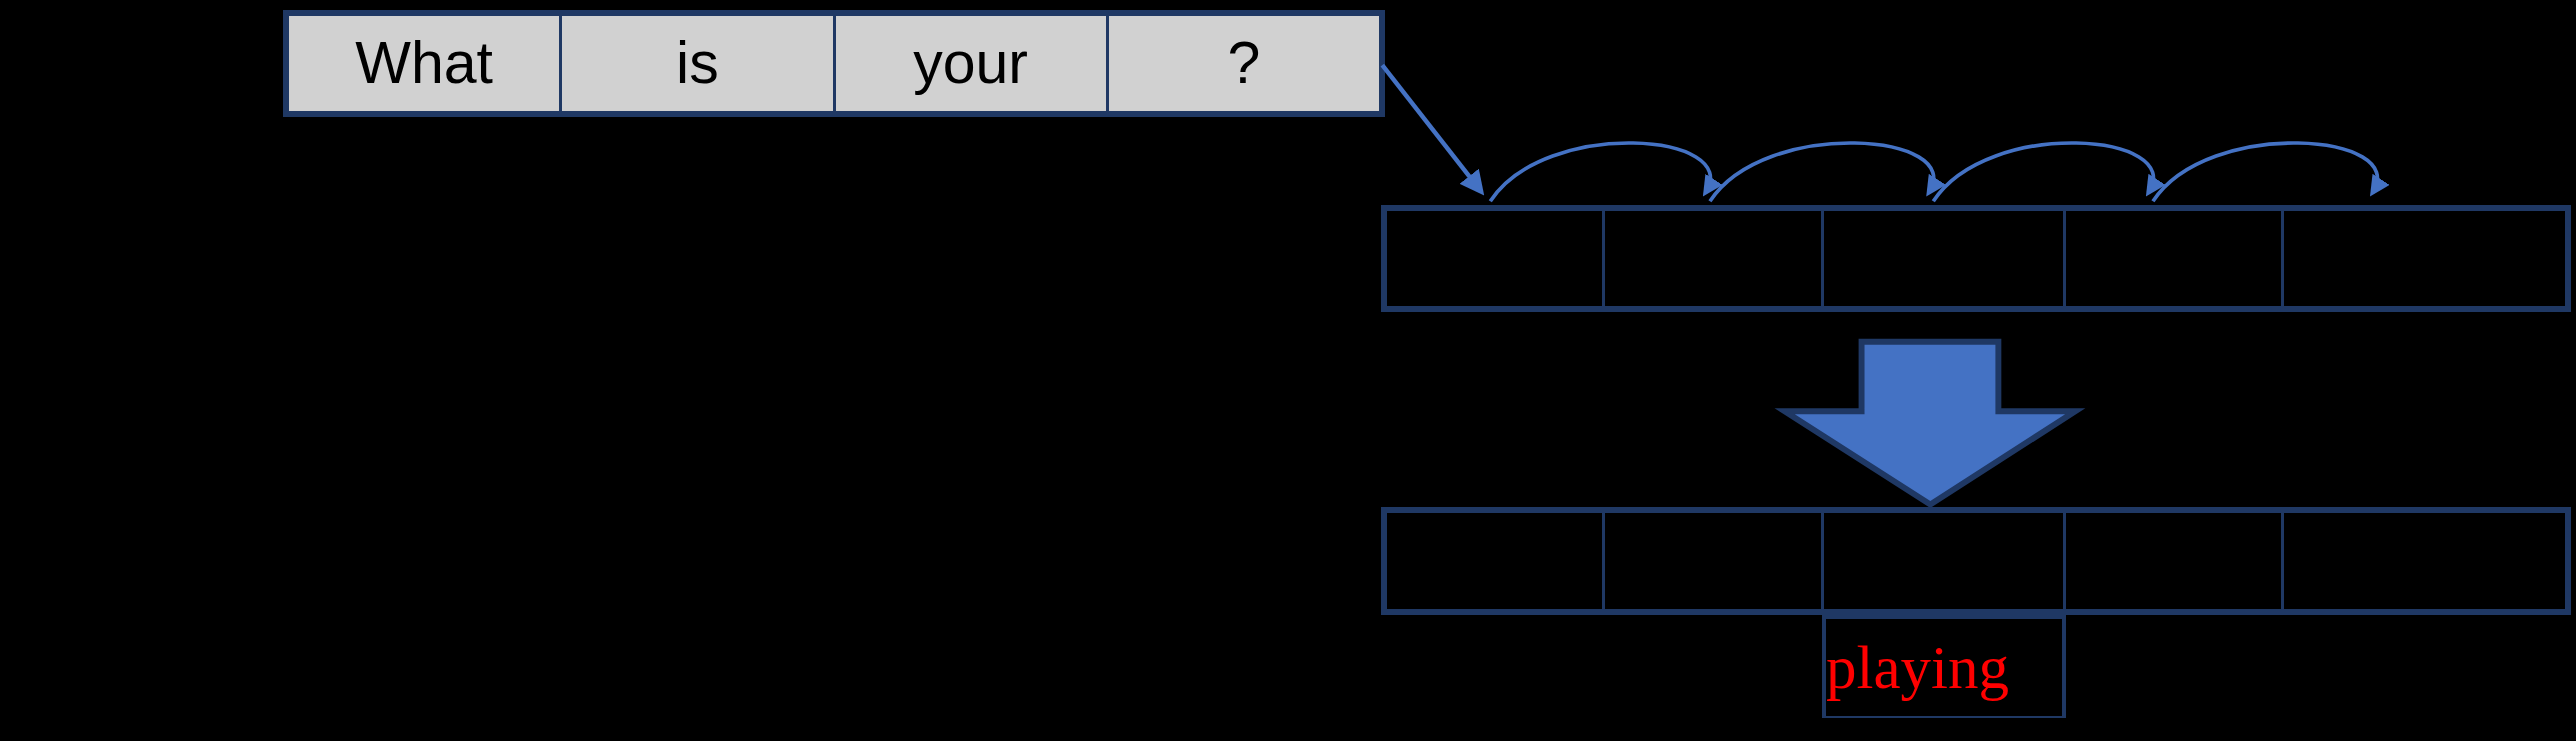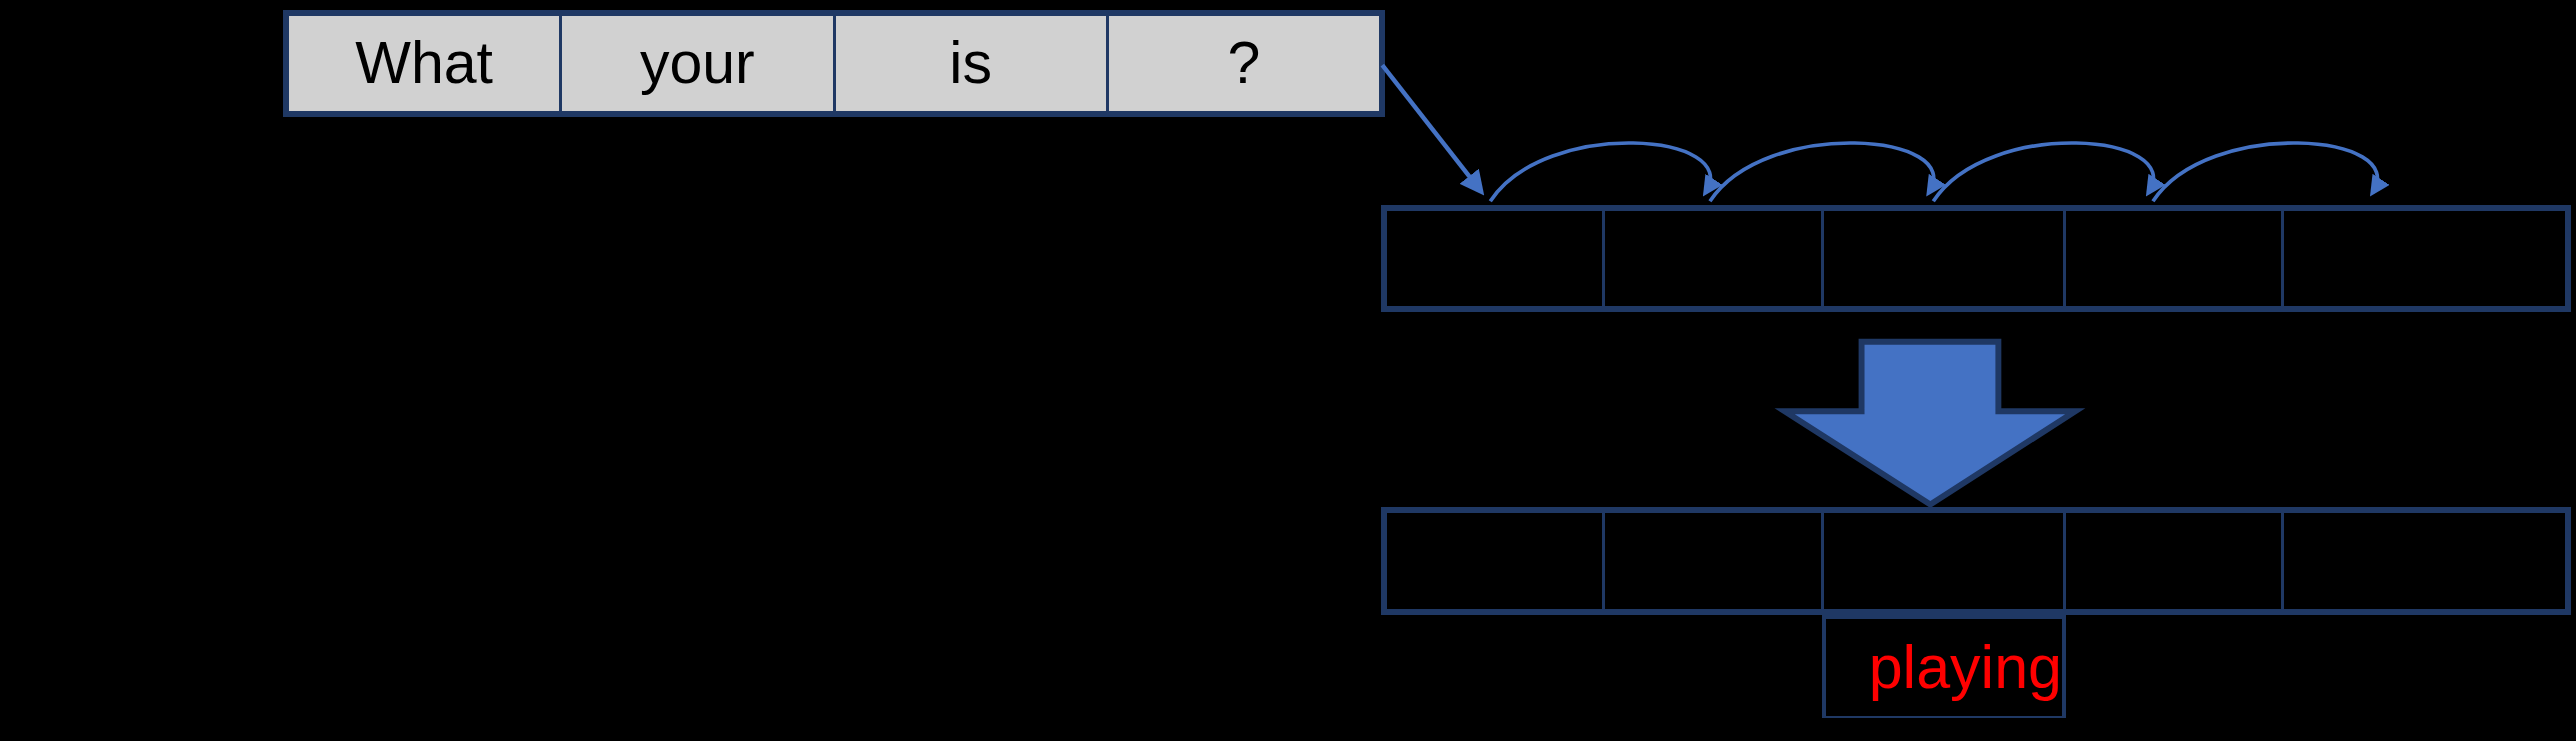--- a/index.html
+++ b/index.html
@@ -59,43 +59,44 @@
   
   .prediction-box {
     position: absolute;
     left: 1822px; top: 615px;
     width: 244px; height: 105px;
     box-sizing: border-box;
     border: 4.4px solid #1F3864;
     background: transparent;
     display: flex;
     align-items: center;
-    justify-content: flex-end;
+    justify-content: flex-start;
     color: #FF0000;
     font-size: 61px;
     line-height: 1;
+    font-family: Liberation Serif, serif;
   }
 
   
   .arrow-layer {
     position: absolute;
     left: 0; top: 0;
     width: 2576px; height: 742px;
     pointer-events: none;
   }
 </style>
 </head>
 <body>
 
 <div class="canvas">
 
   <div class="word-row">
     <div class="word-cell">What</div>
+    <div class="word-cell">is</div>
     <div class="word-cell">your</div>
-    <div class="word-cell">is</div>
     <div class="word-cell">?</div>
   </div>
 
   <div class="slot-row row-process">
     <div class="slot-cell" style="flex:297 0 0"></div>
     <div class="slot-cell" style="flex:297 0 0"></div>
     <div class="slot-cell" style="flex:330 0 0"></div>
     <div class="slot-cell" style="flex:297 0 0"></div>
     <div class="slot-cell" style="flex:387 0 0"></div>
   </div>

